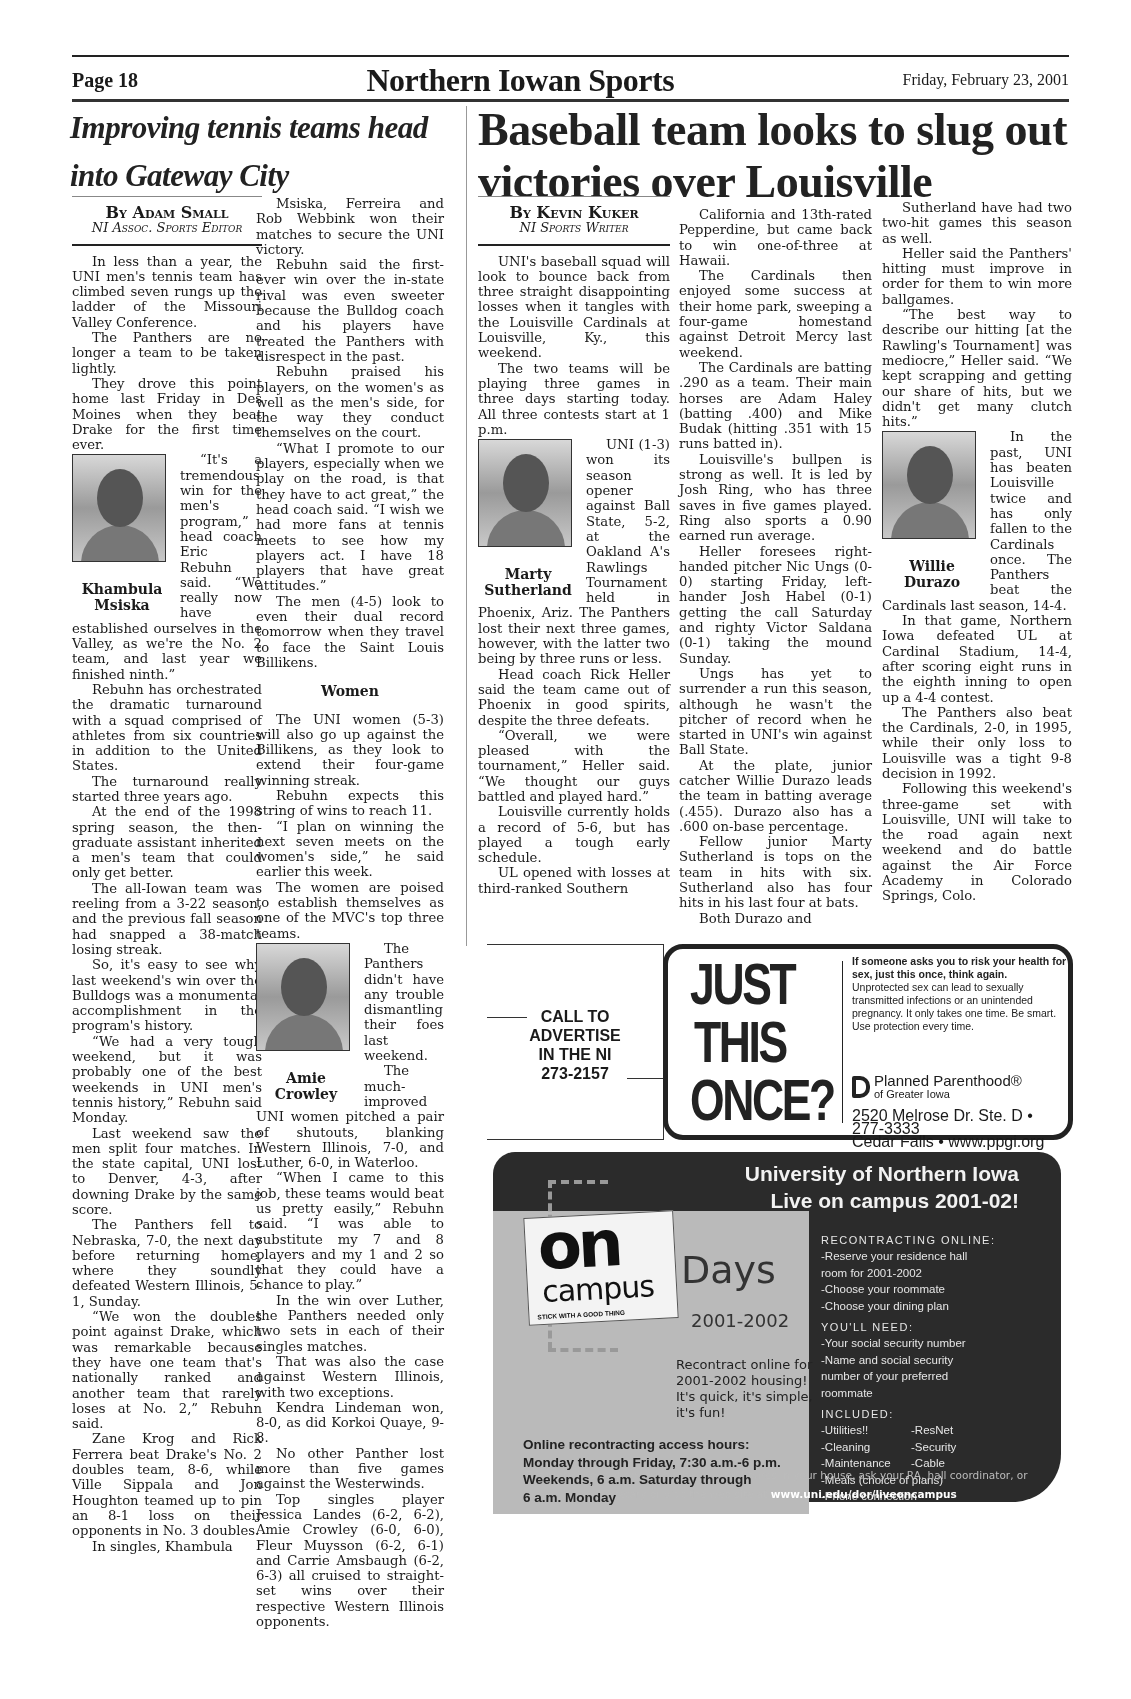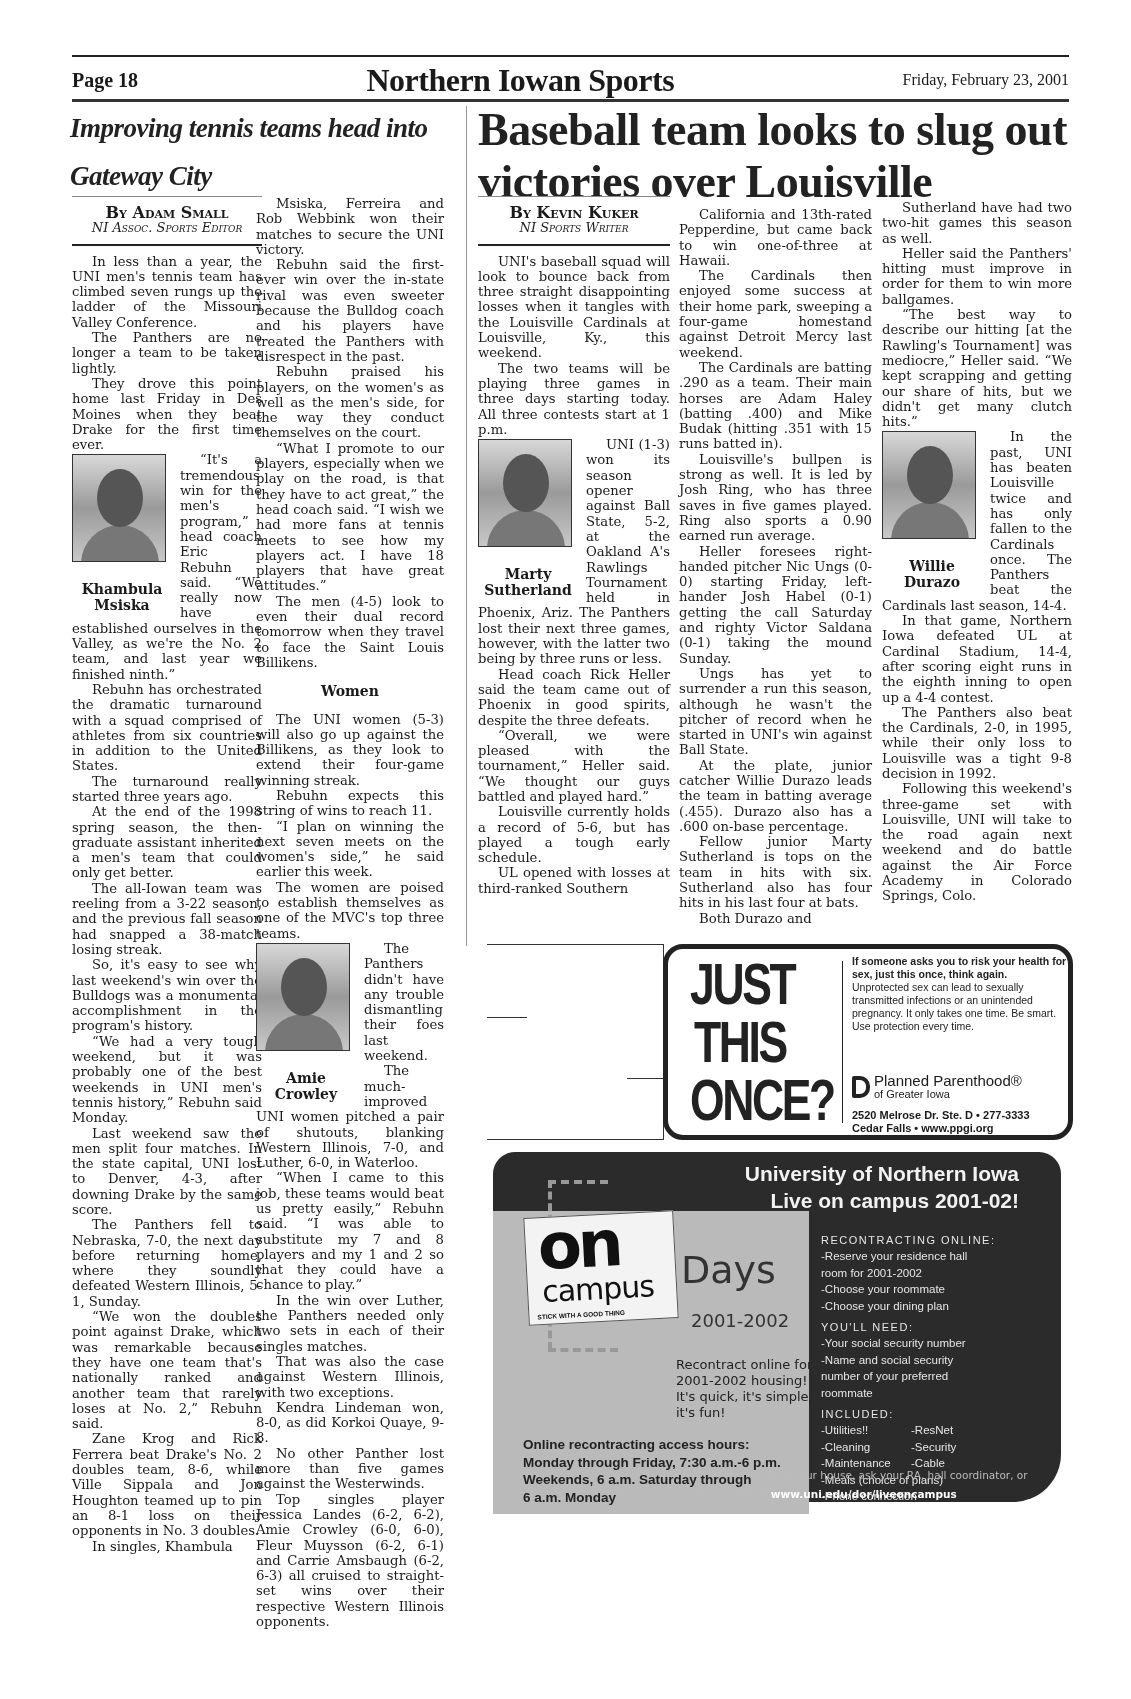--- a/index.html
+++ b/index.html
@@ -6,21 +6,21 @@
   html, body { width: 1131px; height: 1699px; background: #fff; overflow: hidden; }
   body { position: relative; font-family: "DejaVu Serif", "Liberation Serif", serif; color: #1a1a1a; }
 
   .topline { position: absolute; left: 72px; right: 62px; top: 55px; height: 2px; background: #222; }
   .masthead { position: absolute; left: 72px; right: 62px; top: 60px; height: 40px; display: flex; align-items: center; justify-content: space-between; }
   .page-num { font-family: "Liberation Serif", serif; font-weight: bold; font-size: 20px; }
   .section-title { font-family: "Liberation Serif", serif; font-weight: bold; font-size: 32px; letter-spacing: -0.5px; }
   .pub-date { font-family: "Liberation Serif", serif; font-size: 16px; }
   .midline { position: absolute; left: 72px; right: 62px; top: 99px; height: 3px; background: #333; }
 
-  .headline-left { position: absolute; left: 70px; top: 104px; width: 390px; font-family: "Liberation Serif", serif; font-style: italic; font-size: 27px; line-height: 48px; color: #222; letter-spacing: -0.5px; }
+  .headline-left { position: absolute; left: 70px; top: 104px; width: 390px; font-family: "Liberation Serif", serif; font-style: italic; font-size: 31px; line-height: 48px; color: #222; letter-spacing: -0.5px; }
   .vrule { position: absolute; left: 466px; top: 106px; width: 1px; height: 840px; background: #999; }
   .headline-right { position: absolute; left: 478px; top: 104px; width: 600px; font-family: "Liberation Serif", serif; font-weight: bold; font-size: 46px; line-height: 52px; color: #222; letter-spacing: -0.5px; }
 
   .col { position: absolute; font-size: 13.2px; line-height: 15.3px; text-align: justify; hyphens: manual; }
   .col p { text-indent: 20px; }
 
   .byline { text-align: center; margin-bottom: 8px; }
   .byline .rule-top { height: 1px; background: #888; margin-bottom: 8px; }
   .byline .name { font-variant: small-caps; font-weight: bold; font-size: 16px; }
   .byline .title { font-style: italic; font-variant: small-caps; font-size: 13px; }
@@ -42,21 +42,21 @@
 
   .ad-pp { position: absolute; left: 663px; top: 944px; width: 410px; height: 196px; border: 5px solid #222; border-radius: 20px; font-family: "Liberation Sans", sans-serif; }
   .ad-pp .big { position: absolute; left: 22px; top: 6px; width: 128px; text-align: center; font-weight: bold; font-size: 57px; line-height: 58px; letter-spacing: -3px; transform: scaleX(0.78); transform-origin: left top; color: #222; }
   .ad-pp .divider { position: absolute; left: 174px; top: 12px; width: 1px; height: 162px; background: #222; }
   .ad-pp .copy { position: absolute; left: 184px; top: 6px; width: 215px; font-size: 10.5px; line-height: 13px; color: #222; }
   .ad-pp .copy b { font-weight: bold; }
   .ad-pp .logo { position: absolute; left: 184px; top: 125px; display: flex; align-items: center; gap: 4px; }
   .ad-pp .logo-mark { width: 18px; height: 22px; border: 4px solid #222; border-radius: 2px 10px 10px 2px; }
   .ad-pp .logo-text { font-size: 15px; line-height: 14px; }
   .ad-pp .logo-sub { font-size: 11px; }
-  .ad-pp .addr { position: absolute; left: 184px; top: 160px; font-weight: bold; font-size: 11px; line-height: 13px; }
+  .ad-pp .addr { position: absolute; left: 184px; top: 160px; font-weight: normal; font-size: 16px; line-height: 13px; }
 
   .uni-ad { position: absolute; left: 493px; top: 1152px; width: 568px; height: 350px; background: #2b2b2b; border-radius: 22px 22px 48px 48px; font-family: "Liberation Sans", sans-serif; color: #f2f2f2; }
   .uni-ad .h1 { position: absolute; right: 42px; top: 8px; text-align: right; font-weight: bold; font-size: 21px; line-height: 27px; }
   .uni-ad .panel { position: absolute; left: 0; top: 59px; width: 316px; height: 204px; background: #bababa; }
   .uni-ad .dash { position: absolute; border-color: #999; border-style: dashed; }
   .uni-ad .oncampus { position: absolute; left: 33px; top: 62px; width: 150px; height: 108px; background: #f3f3f3; transform: rotate(-3deg); border: 1px solid #555; overflow: hidden; }
   .uni-ad .oncampus .on { position: absolute; left: 12px; top: -6px; font-family: "DejaVu Sans", sans-serif; font-weight: bold; font-size: 64px; line-height: 70px; color: #111; letter-spacing: -4px; }
   .uni-ad .oncampus .campus { position: absolute; left: 14px; top: 56px; font-family: "DejaVu Sans", sans-serif; font-size: 30px; color: #111; letter-spacing: -1px; }
   .uni-ad .oncampus .tag { position: absolute; left: 8px; bottom: 4px; font-size: 6.5px; font-weight: bold; color: #111; }
   .uni-ad .days { position: absolute; left: 188px; top: 96px; font-family: "DejaVu Sans", sans-serif; font-size: 38px; color: #333; }
@@ -205,20 +205,26 @@
       </div>
       <p>In the past, UNI has beaten Louisville twice and has only fallen to the Cardinals once. The Panthers beat the Cardinals last season, 14-4.</p>
       <p>In that game, Northern Iowa defeated UL at Cardinal Stadium, 14-4, after scoring eight runs in the eighth inning to open up a 4-4 contest.</p>
       <p>The Panthers also beat the Cardinals, 2-0, in 1995, while their only loss to Louisville was a tight 9-8 decision in 1992.</p>
       <p>Following this weekend's three-game set with Louisville, UNI will take to the road again next weekend and do battle against the Air Force Academy in Colorado Springs, Colo.</p>
     </div>
 </div>
 
 <div class="ad-call">
   <div class="rule-l"></div>
+  <div class="text">
+    <div>CALL TO</div>
+    <div>ADVERTISE</div>
+    <div>IN THE NI</div>
+    <div>273-2157</div>
+  </div>
   <div class="rule-r"></div>
 </div>
 
 <div class="ad-pp">
   <div class="big">
     <div>JUST</div>
     <div>THIS</div>
     <div>ONCE?</div>
   </div>
   <div class="divider"></div>

